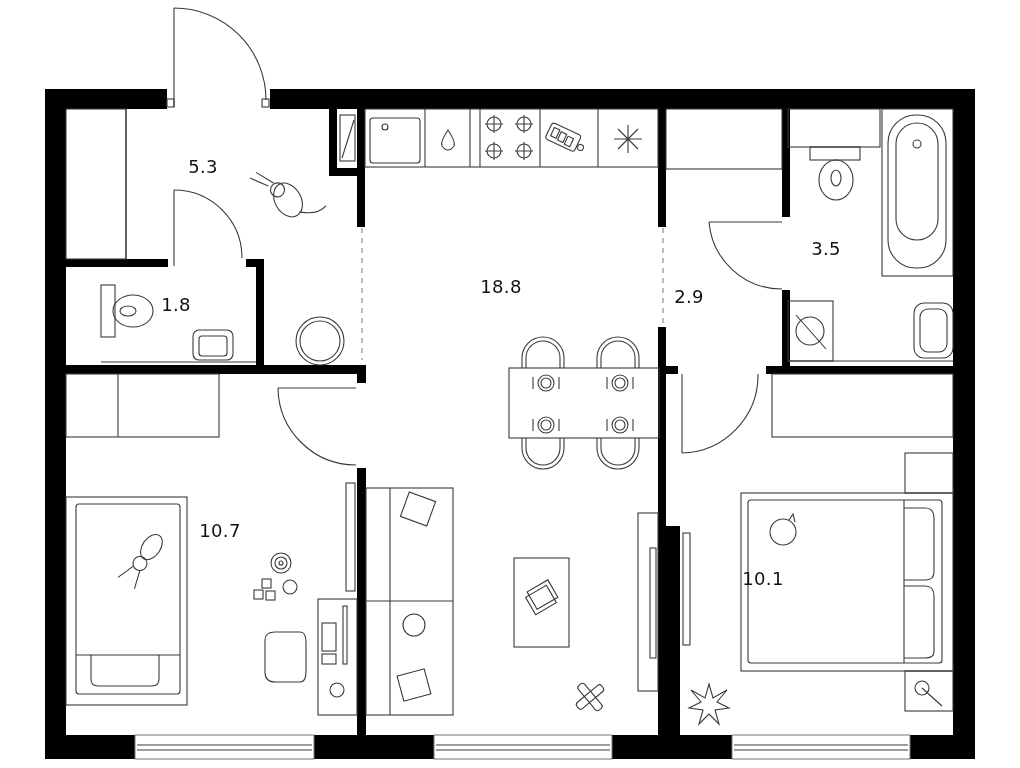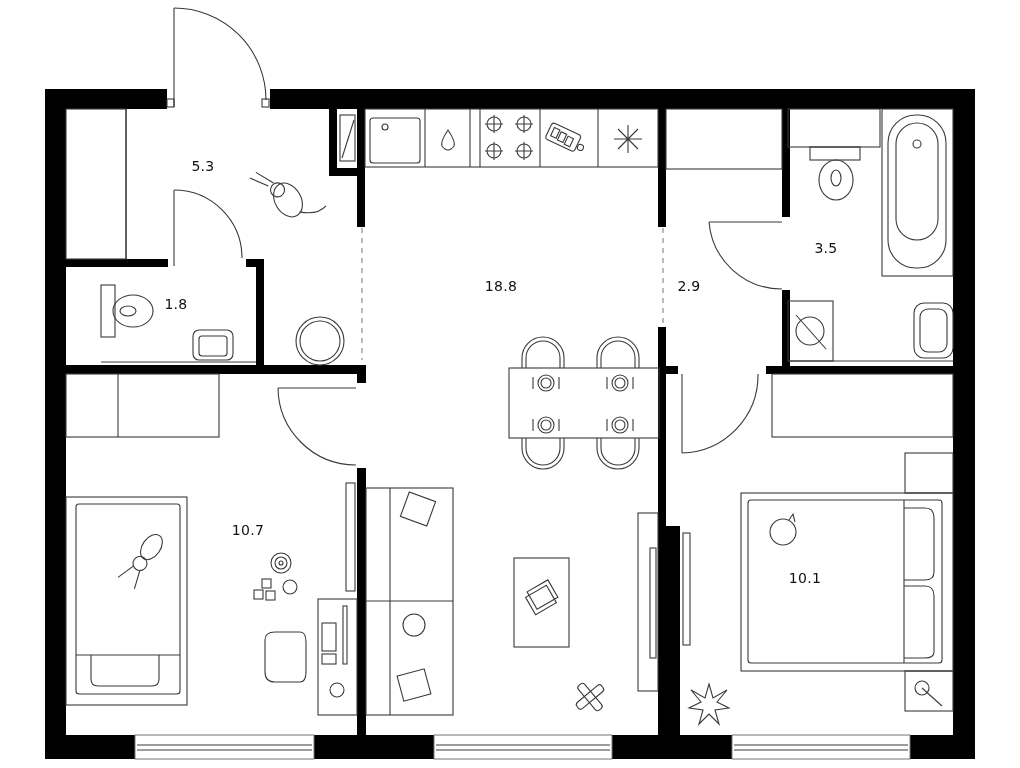--- a/index.html
+++ b/index.html
@@ -1,18 +1,18 @@
 <!DOCTYPE html>
 <html><head>
 <meta charset="utf-8">
 <style>
   html, body { margin: 0; padding: 0; background: #ffffff; }
   body { width: 1020px; height: 768px; position: relative; overflow: hidden; font-family: "DejaVu Sans", sans-serif; }
   #plan { position: absolute; left: 0; top: 0; width: 1020px; height: 768px; }
-  .room-label { position: absolute; font-family: "DejaVu Sans", sans-serif; font-size: 14px; color: #111; letter-spacing: 0.3px; transform: translate(-50%, -50%); white-space: nowrap; }
+  .room-label { position: absolute; font-family: "DejaVu Sans", sans-serif; font-size: 18px; color: #111; letter-spacing: 0.3px; transform: translate(-50%, -50%); white-space: nowrap; }
   .ln { fill: none; stroke: #3a3a3a; stroke-width: 1.1; }
   .wall { fill: #000; }
   .dash { stroke: #777; stroke-width: 1; stroke-dasharray: 5 5; fill: none; }
   .win { fill: #fff; stroke: #777; stroke-width: 1; }
 </style>
 </head>
 <body>
 
 <svg id="plan" viewBox="0 0 1020 768" xmlns="http://www.w3.org/2000/svg">
 
@@ -290,16 +290,16 @@
     </g>
 
     <rect class="ln" x="683" y="533" width="7" height="112"></rect>
   </g>
 
 </svg>
 
 <div class="room-label" style="left:203px;top:166px;">5.3</div>
 <div class="room-label" style="left:176px;top:304px;">1.8</div>
 <div class="room-label" style="left:501px;top:286px;">18.8</div>
-<div class="room-label" style="left:689px;top:286px;">2.9</div>
+<div class="room-label" style="left:689px;top:296px;">2.9</div>
 <div class="room-label" style="left:826px;top:248px;">3.5</div>
-<div class="room-label" style="left:220px;top:530px;margin-left:28px;">10.7</div>
-<div class="room-label" style="left:805px;top:578px;">10.1</div>
+<div class="room-label" style="left:220px;top:530px;">10.7</div>
+<div class="room-label" style="left:763px;top:578px;">10.1</div>
 
 </body></html>

